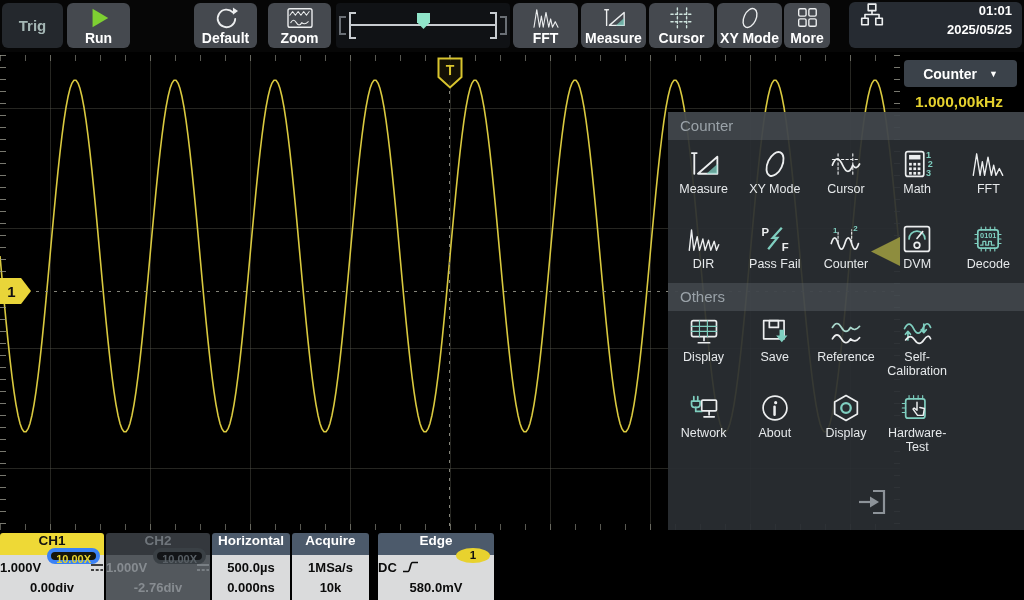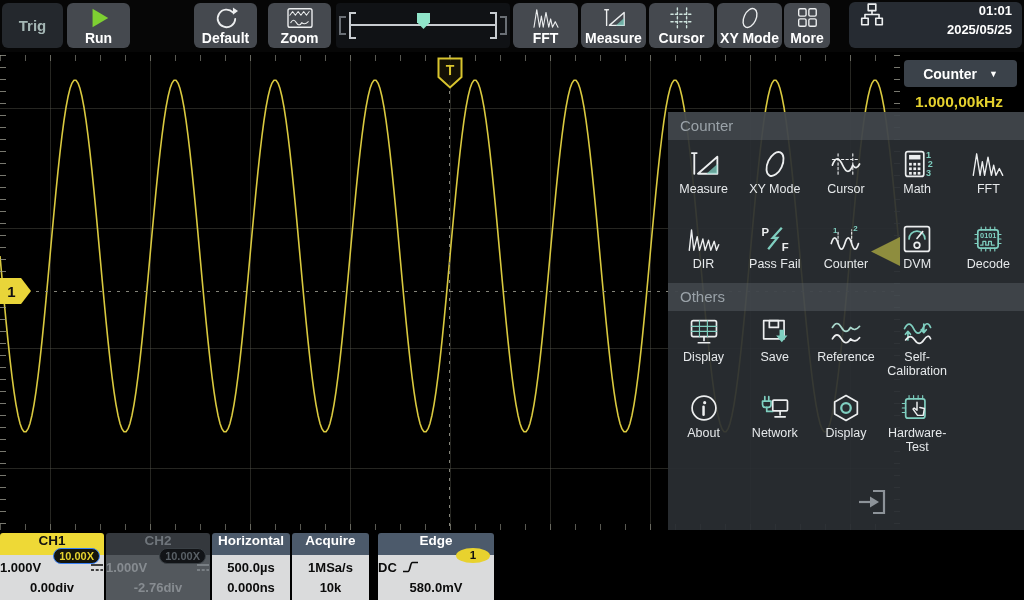--- a/index.html
+++ b/index.html
@@ -86,21 +86,21 @@
   
   .bottombar { position:absolute; left:0; top:532px; width:1024px; height:68px; background:#000; }
   .blk { position:absolute; top:1px; }
   .blk-h { height:22px; border-radius:3px 3px 0 0; display:flex; align-items:center;
            font-weight:bold; font-size:13.5px; padding:0 4px;flex-direction:column; }
   .blk-v { height:45px; background:#dadbdc; padding:2px 0; font-weight:bold; font-size:13px;
            color:#0b0b0b; display:flex; flex-direction:column; justify-content:space-around;text-align:center; }
   .vline1 { display:flex; align-items:center; justify-content:space-between; }
   .b-ch1 { left:0; width:104px; }
   .b-ch1 .blk-h { background:#eed936; color:#111; }
-  .badge { margin-left:auto; background:#15150c; border:1px solid #3b82f6; color:#e6d22e;
+  .badge { margin-left:auto; background:#15150c; border:4px solid #3b82f6; color:#e6d22e;
            border-radius:9px; font-size:11px; font-weight:bold; padding:0 5px; height:16px;
            line-height:15px; }
   .b-ch2 { left:106px; width:104px; }
   .b-ch2 .blk-h { background:#34383d; color:#6f757b; }
   .b-ch2 .badge { background:#121417; border-color:#3a4045; color:#596066; }
   .b-ch2 .blk-v { background:#53585d; color:#878c91; }
   .b-hor { left:212px; width:78px; }  .b-acq { left:292px; width:77px; }  .b-edg { left:378px; width:116px; }
   .slate { background:#4c5a6b; color:#fff; }
   .ebadge { margin-left:auto; background:#e8d22e; color:#111; border-radius:50%; width:34px;
             height:15px; font-size:11.5px; font-weight:bold; text-align:center; line-height:15px; }
@@ -367,34 +367,34 @@
         <path d="M21,6 V13 M18.8,11 L21,13.5 L23.2,11" class="teal"></path>
         <path d="M5,20 Q9,14 13,20 T21,20 T27,19"></path>
       </svg>
       <span class="mlabel">Self-Calibration</span>
     </div>
   </div>
 
   <div class="mrow r4">
     <div class="mitem">
       <svg viewBox="0 0 30 26" class="icn">
-        <circle cx="15" cy="13" r="10.5"></circle>
-        <circle cx="15.6" cy="8.3" r="1.4" fill="#eceeef" stroke="none"></circle>
-        <path d="M14.6,12 V19" stroke-width="2.2"></path>
-      </svg>
-      <span class="mlabel">About</span>
-    </div>
-    <div class="mitem">
-      <svg viewBox="0 0 30 26" class="icn">
         <path d="M6,3 V7 M9.5,3 V7 M4,7 H11.5 V10 Q11.5,12.5 9,12.5 H6.5 Q4,12.5 4,10 Z" class="teal"></path>
         <path d="M7.7,12.5 V16 H13" class="teal"></path>
         <rect x="13" y="6" width="13" height="9.5" rx="1"></rect>
         <path d="M19.5,15.5 V19 M15,20.8 H24"></path>
       </svg>
       <span class="mlabel">Network</span>
+    </div>
+    <div class="mitem">
+      <svg viewBox="0 0 30 26" class="icn">
+        <circle cx="15" cy="13" r="10.5"></circle>
+        <circle cx="15.6" cy="8.3" r="1.4" fill="#eceeef" stroke="none"></circle>
+        <path d="M14.6,12 V19" stroke-width="2.2"></path>
+      </svg>
+      <span class="mlabel">About</span>
     </div>
     <div class="mitem">
       <svg viewBox="0 0 30 26" class="icn">
         <polygon points="15,2 25,7.8 25,18.2 15,24 5,18.2 5,7.8"></polygon>
         <circle cx="15" cy="13" r="4.2" class="teal" stroke-width="2"></circle>
       </svg>
       <span class="mlabel">Display</span>
     </div>
     <div class="mitem">
       <svg viewBox="0 0 30 28" class="icn">

